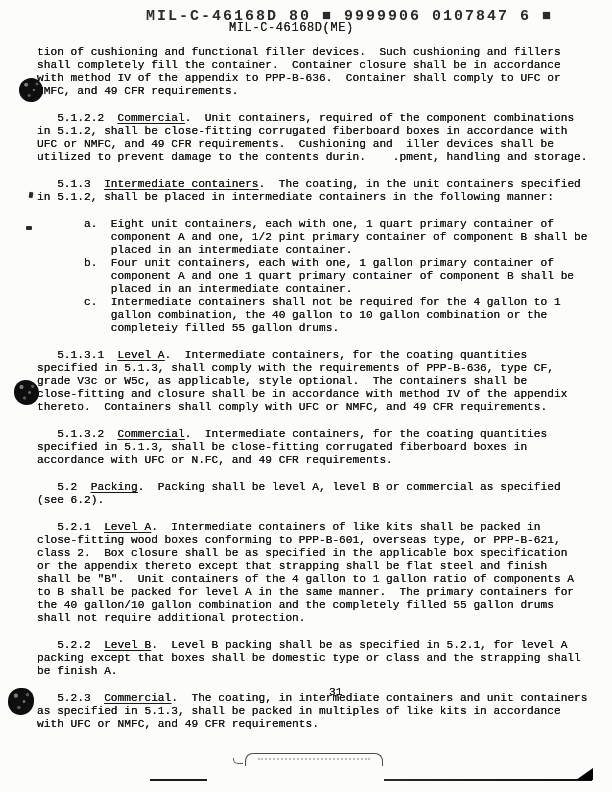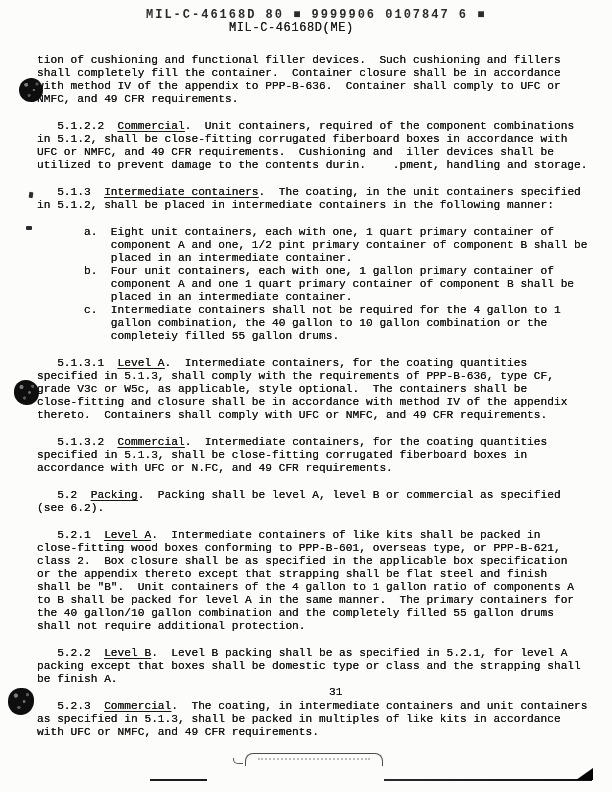--- a/index.html
+++ b/index.html
@@ -5,37 +5,37 @@
   html,body{margin:0;padding:0;background:#e8e8e4;}
   .sheet{
     position:relative;width:612px;height:792px;margin:0 auto;
     background:#fcfcfa;overflow:hidden;
     font-family:"Liberation Mono","DejaVu Sans Mono",monospace;
     color:#161616;
   }
   
   .scanline{
     position:absolute;top:8px;left:146px;
-    font-size:12px;letter-spacing:2px;color:#3c3c3c;
+    font-size:15px;letter-spacing:2px;color:#3c3c3c;
     filter:blur(0.55px) contrast(1.25);
     font-weight:bold;white-space:pre;
   }
   .docid{
     position:absolute;top:21px;left:229px;
     font-size:12px;letter-spacing:0.6px;color:#1d1d1d;
     white-space:pre;text-shadow:0 0 .35px #222;
   }
   
   .docbody{
     position:absolute;top:46px;left:37px;width:556px;
     font-size:11.2px;line-height:13px;white-space:pre;
     text-shadow:0 0 .4px #1b1b1b;
   }
   .para{margin-top:14px;}
-  .para:first-child{margin-top:8px;}
+  .para:first-child{margin-top:0;}
   .u{text-decoration:underline;text-underline-offset:2px;}
   .pagenum{
     position:absolute;top:686px;left:329px;
     font-size:11.2px;text-shadow:0 0 .5px #111;
   }
   
   .blob{
     position:absolute;
     background:
       radial-gradient(circle at 30% 28%, rgba(255,255,255,.45) 0 7%, transparent 9%),

